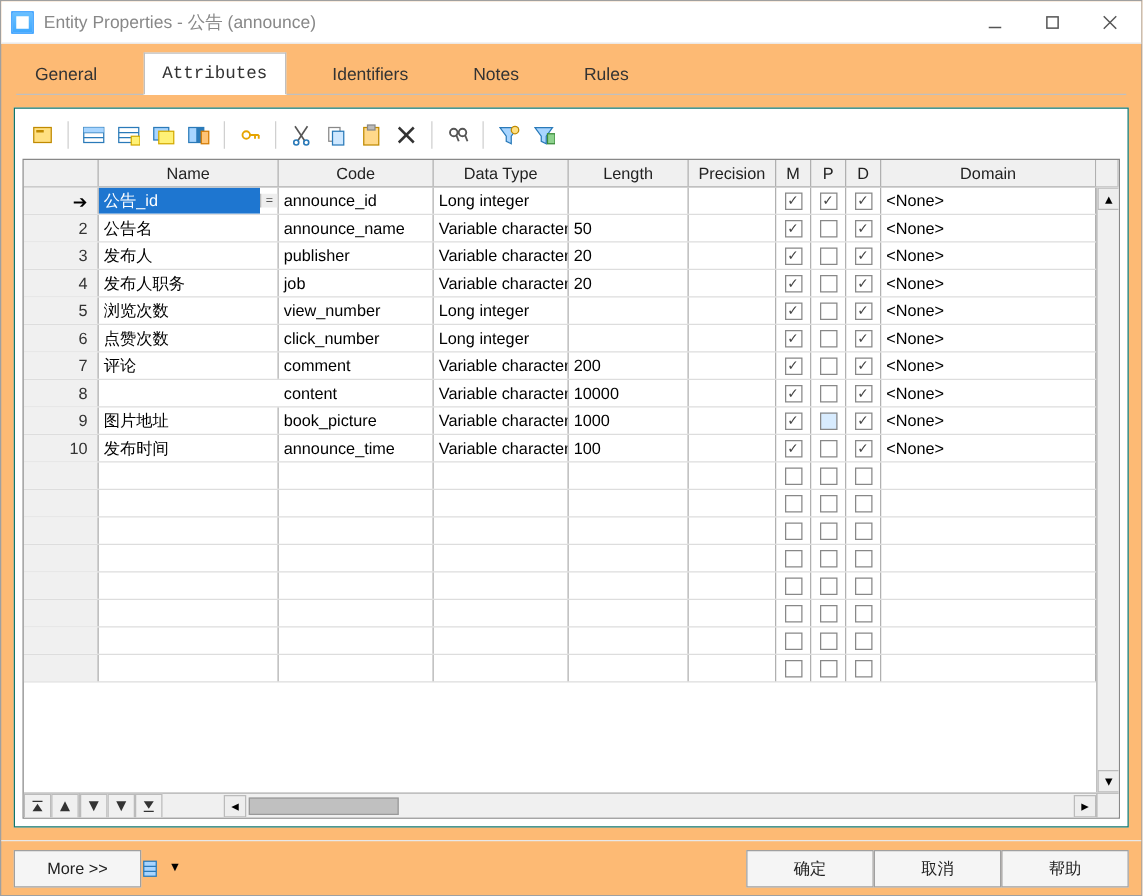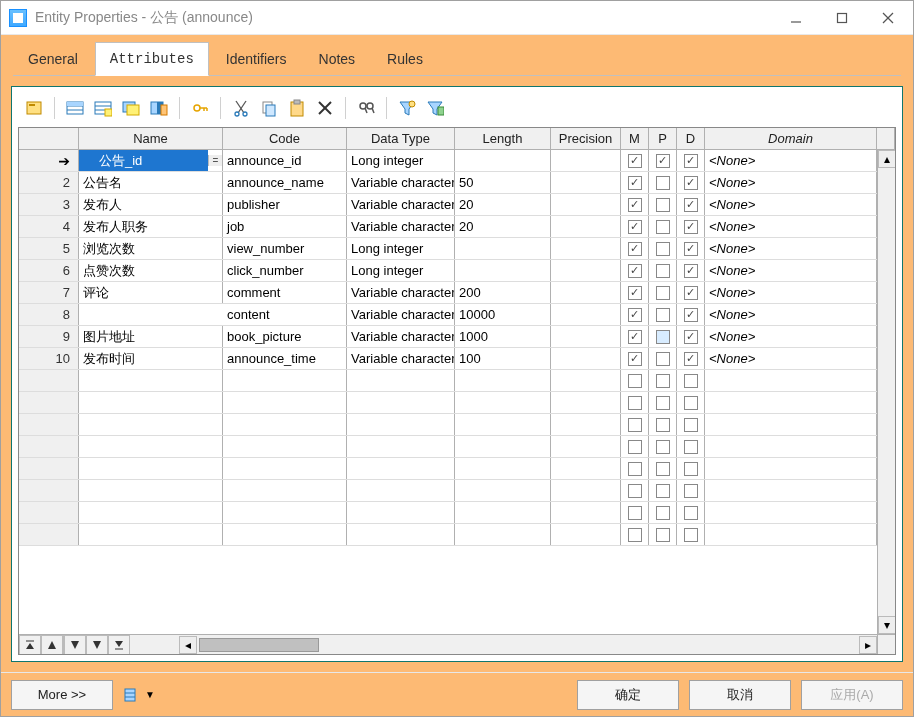--- a/index.html
+++ b/index.html
@@ -9,21 +9,21 @@
   
   .titlebar { height: 34px; display: flex; align-items: center; padding: 0 2px 0 8px; background: #fff; color: #888; font-size: 14px; border-bottom: 1px solid #e8e8e8; }
   .titlebar-icon { width: 18px; height: 18px; background: linear-gradient(#69c0ff,#40a9ff); border: 1px solid #1890ff; margin-right: 8px; display: flex; align-items: center; justify-content: center; }
   .titlebar-icon::before { content: ""; width: 10px; height: 10px; background: #fff; }
   .titlebar-text { flex: 1; }
   .winbtn { width: 46px; height: 32px; display: flex; align-items: center; justify-content: center; color: #666; }
   .winbtn svg { width: 12px; height: 12px; }
 
   
   .tabrow { padding: 6px 12px 0 12px; }
-  .tabs { display: flex; border-bottom: 1px solid #c0c0c0; }
+  .tabs { display: flex; border-bottom: 1px solid #c0c0c0; gap: 20px; }
   .tab { padding: 8px 14px 8px 14px; border: 1px solid transparent; border-bottom: none; margin-right: 2px; color: #333; font-size: 14px; position: relative; top: 1px; background: #fff; }
   .tab.active { border-color: #c0c0c0; border-bottom: 1px solid #fff; font-family: Liberation Mono, monospace; }
   .tab:not(.active) { background: transparent; }
 
   
   .panel { margin: 10px; border: 1px solid #0f766e; flex: 1; display: flex; flex-direction: column; padding: 4px; background: #fff; }
 
   
   .toolbar { height: 34px; display: flex; align-items: center; gap: 4px; padding: 0 6px; }
   .tb-btn { width: 24px; height: 24px; display: flex; align-items: center; justify-content: center; border: 1px solid transparent; }
@@ -36,21 +36,21 @@
   .gridhead { background: #f0f0f0; border-bottom: 1px solid #b0b0b0; flex-shrink: 0; }
   .gh, .gc { border-right: 1px solid #b0b0b0; display: flex; align-items: center; padding: 0 4px; overflow: hidden; white-space: nowrap; font-size: 13px; }
   .gh { justify-content: center; font-weight: normal; color: #222; }
   .colrownum { width: 60px; justify-content: flex-end; padding-right: 8px; background: #f0f0f0; border-right: 1px solid #b0b0b0; }
   .colname { width: 144px; }
   .colcode { width: 124px; }
   .coltype { width: 108px; }
   .collength { width: 96px; text-align: center; }
   .colprec { width: 70px; }
   .colchk { width: 28px; justify-content: center; padding: 0; }
-  .coldomain { width: 106px; flex: 1; font-style: italic; }
+  .coldomain { width: 106px; flex: 1; }
   .colvs { width: 18px; background: #f0f0f0; }
 
   .gridbody { overflow-y: auto; flex: 1; position: relative; }
   .gridrow { border-bottom: 1px solid #ddd; }
   .gridrow .colrownum { justify-content: flex-end; color: #333; }
   .selcell { background: #1e76d0; color: #fff; }
   .eqhandle { width: 14px; background: #eee; border-left: 1px solid #bbb; display: flex; align-items: center; justify-content: center; font-size: 10px; color: #555; }
 
   .chk { width: 14px; height: 14px; border: 1px solid #888; background: #fff; display: flex; align-items: center; justify-content: center; }
   .chk.on::after { content: "✓"; font-size: 11px; color: #444; }
@@ -68,21 +68,21 @@
   .harr { width: 18px; height: 18px; border: 1px solid #bbb; background: #eee; display: flex; align-items: center; justify-content: center; }
 
   
   .gridmain { display: flex; flex: 1; overflow: hidden; }
   .gridtable { flex: 1; display: flex; flex-direction: column; overflow: hidden; }
   .vscroll { width: 18px; background: #f0f0f0; border-left: 1px solid #b0b0b0; display: flex; flex-direction: column; }
   .varr { width: 18px; height: 18px; border: 1px solid #bbb; background: #eee; display: flex; align-items: center; justify-content: center; }
   .vthumb { flex: 1; }
 
   
-  .dlgbtns { height: 44px; padding: 6px 10px; display: flex; align-items: center; gap: 10px; border-top: 1px solid #e8e8e8; }
+  .dlgbtns { height: 44px; padding: 6px 10px; display: flex; align-items: center; border-top: 1px solid #e8e8e8; }
   .dlgbtn { min-width: 102px; height: 30px; border: 1px solid #a0a0a0; background: #f5f5f5; display: flex; align-items: center; justify-content: center; font-size: 13px; color: #222; }
   .dlgbtn.disabled { color: #aaa; }
   .spacer { flex: 1; }
 
   .dropbtn { height: 30px; display: flex; align-items: center; }
   .dropbtn .ico { width: 18px; height: 18px; }
   .dropbtn .car { margin-left: 4px; font-size: 10px; }
 </style>
 </head>
 <body>
@@ -235,21 +235,21 @@
       </div>
 
       <div class="gridmain">
         <div class="gridtable">
           <div class="gridbody" id="gridbody">
               <div class="gridrow">
                 <div class="gc colrownum">
                   <span class="rowarrow">➔</span>
                 </div>
                 <div class="gc colname" style="padding: 0px;">
-                  <div class="selcell" style="flex: 1 1 0%; height: 100%; display: flex; align-items: center; padding: 0px 20px;">公告_id</div>
+                  <div class="selcell" style="flex: 1 1 0%; height: 100%; display: flex; align-items: center; padding: 0px 4px;">公告_id</div>
                   <div class="eqhandle">=</div>
                 </div>
                 <div class="gc colcode">announce_id</div>
                 <div class="gc coltype">Long integer</div>
                 <div class="gc collength"></div>
                 <div class="gc colprec"></div>
                 <div class="gc colchk">
                   <div class="chk on"></div>
                 </div>
                 <div class="gc colchk">
@@ -623,16 +623,16 @@
       <svg class="ico" viewBox="0 0 18 18">
           <rect x="2" y="3" width="10" height="12" fill="#a8d5ff" stroke="#2a7ab9"></rect>
           <line x1="2" y1="7" x2="12" y2="7" stroke="#2a7ab9"></line>
           <line x1="2" y1="11" x2="12" y2="11" stroke="#2a7ab9"></line>
         </svg>
       <span class="car">▼</span>
     </div>
     <div class="spacer"></div>
     <div class="dlgbtn">确定</div>
     <div class="dlgbtn">取消</div>
-    <div class="dlgbtn disabled">应用(A)</div>
+    <div class="dlgbtn">帮助</div>
   </div>
 
 </div>
 
 </body></html>

